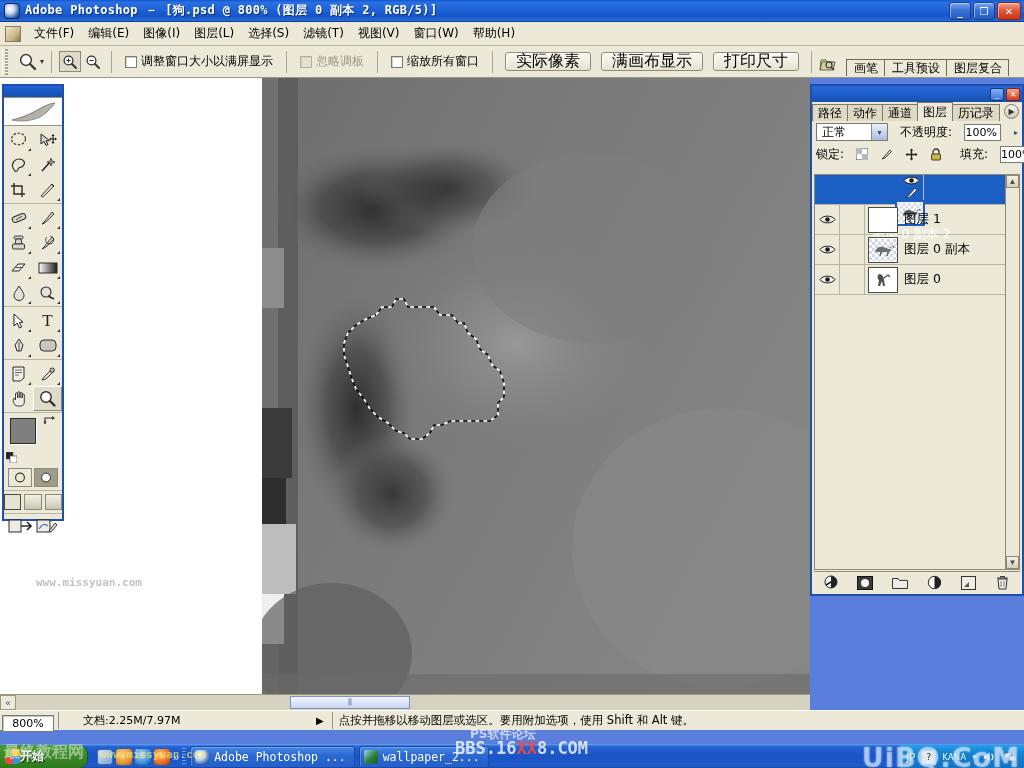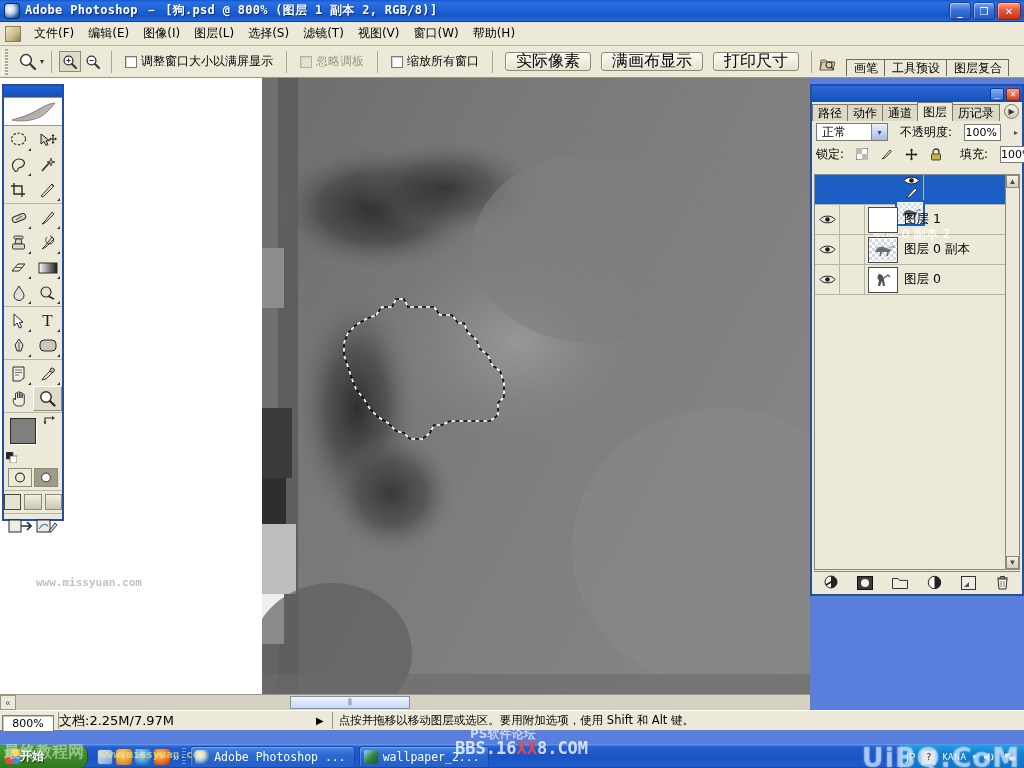--- a/index.html
+++ b/index.html
@@ -195,23 +195,23 @@
     display: flex; align-items: center;
   }
   #zoom-field {
     width: 52px; height: 17px; margin-left: 2px; background: #fff;
     border: 1px solid #7b7b6e; box-shadow: inset 1px 1px 0 #c8c6b8;
     display: flex; align-items: center; justify-content: center; font-size: 11px;
     font-family: "DejaVu Sans", sans-serif;
     margin-top: 6px;
   }
   #doc-info {
-    height: 17px; padding: 0 0; margin-left: 4px; min-width: 250px;
+    height: 17px; padding: 0 24px; margin-left: 4px; min-width: 250px;
     border-left: 1px solid #9a9680; display: flex; align-items: center;
-    font-size: 13px; font-family: "DejaVu Sans", sans-serif;
+    font-size: 11px; font-family: "DejaVu Sans", sans-serif;
   }
   #status-arrow { color: #000; font-size: 10px; padding: 0 8px; }
   #hint-text {
     flex: 1; height: 17px; padding: 0 6px; display: flex; align-items: center;
     font-size: 11.5px; font-family: "DejaVu Sans", sans-serif;
     border-left: 1px solid #9a9680;
   }
 
   
   #layerspanel {
@@ -372,21 +372,21 @@
     font-family: "DejaVu Sans Mono", monospace;
   }
 </style>
 </head>
 <body>
 
 <div id="app">
 
   <div id="titlebar">
     <div id="ps-icon"></div>
-    <div id="title-text">Adobe Photoshop － [狗.psd @ 800% (图层 1 副本 2, RGB/8)]</div>
+    <div id="title-text">Adobe Photoshop － [狗.psd @ 800% (图层 0 副本 2, RGB/5)]</div>
     <div class="wbtns">
       <div class="wbtn">_</div>
       <div class="wbtn">❐</div>
       <div class="wbtn close">✕</div>
     </div>
   </div>
 
   <div id="menubar">
     <div id="menu-doc-icon"></div>
     <div class="menu-item">文件(F)</div>

